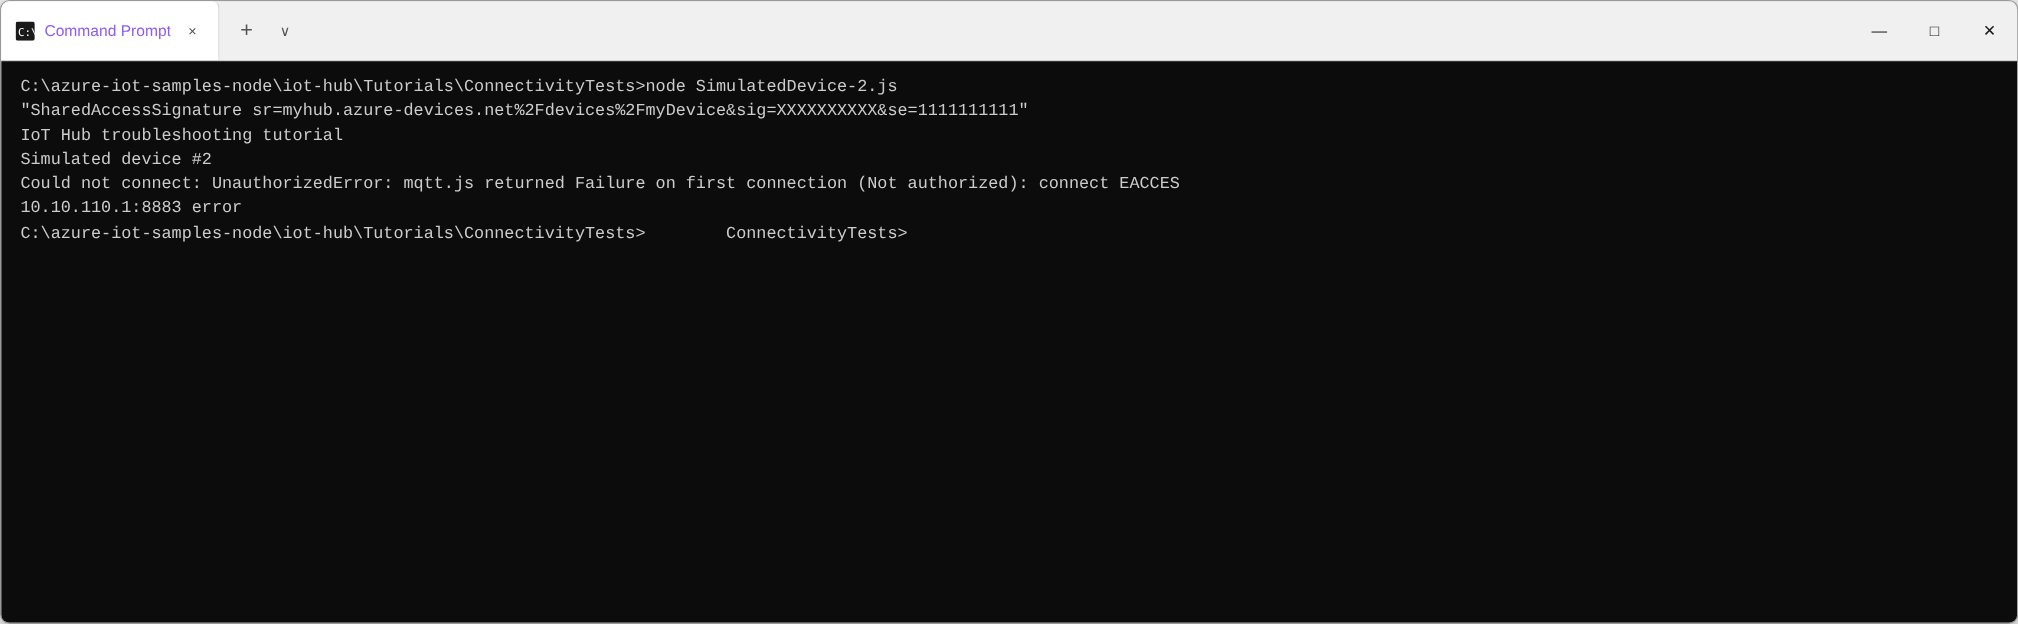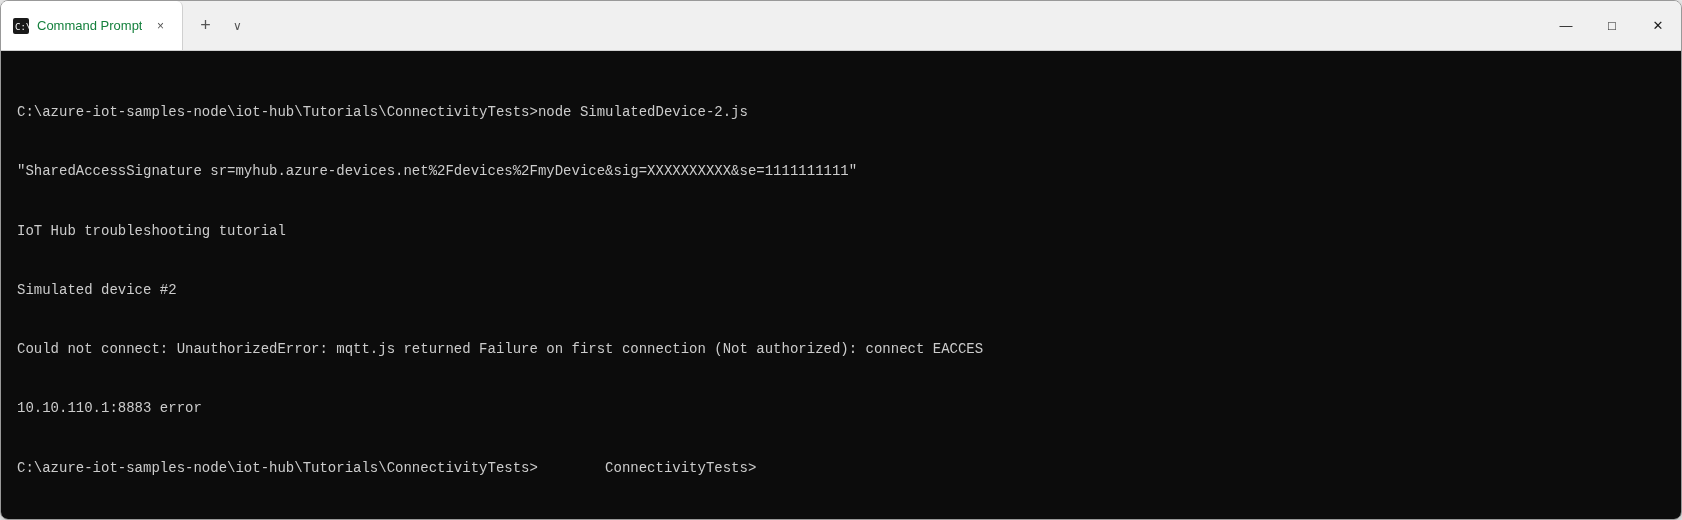--- a/index.html
+++ b/index.html
@@ -65,21 +65,21 @@
     }
 
     .tab-icon svg {
       width: 16px;
       height: 16px;
     }
 
     .tab-label {
       flex: 1;
       font-size: 13px;
-      color: #15803d;
+      color: #8b5cf6;
       white-space: nowrap;
       overflow: hidden;
       text-overflow: ellipsis;
     }
 
     .tab-close {
       width: 20px;
       height: 20px;
       display: flex;
       align-items: center;
@@ -143,21 +143,20 @@
       font-family: 'Consolas', 'Courier New', monospace;
       font-size: 14px;
       line-height: 1.45;
       padding: 12px 16px;
       overflow: auto;
       white-space: pre;
     }
 
     .terminal-line {
       display: block;
-      margin-top: 39px;
     }
   </style>
 </head>
 <body>
 
 <div class="window">
 
   <div class="titlebar">
     <div class="tab-area">
       <div class="tab">

